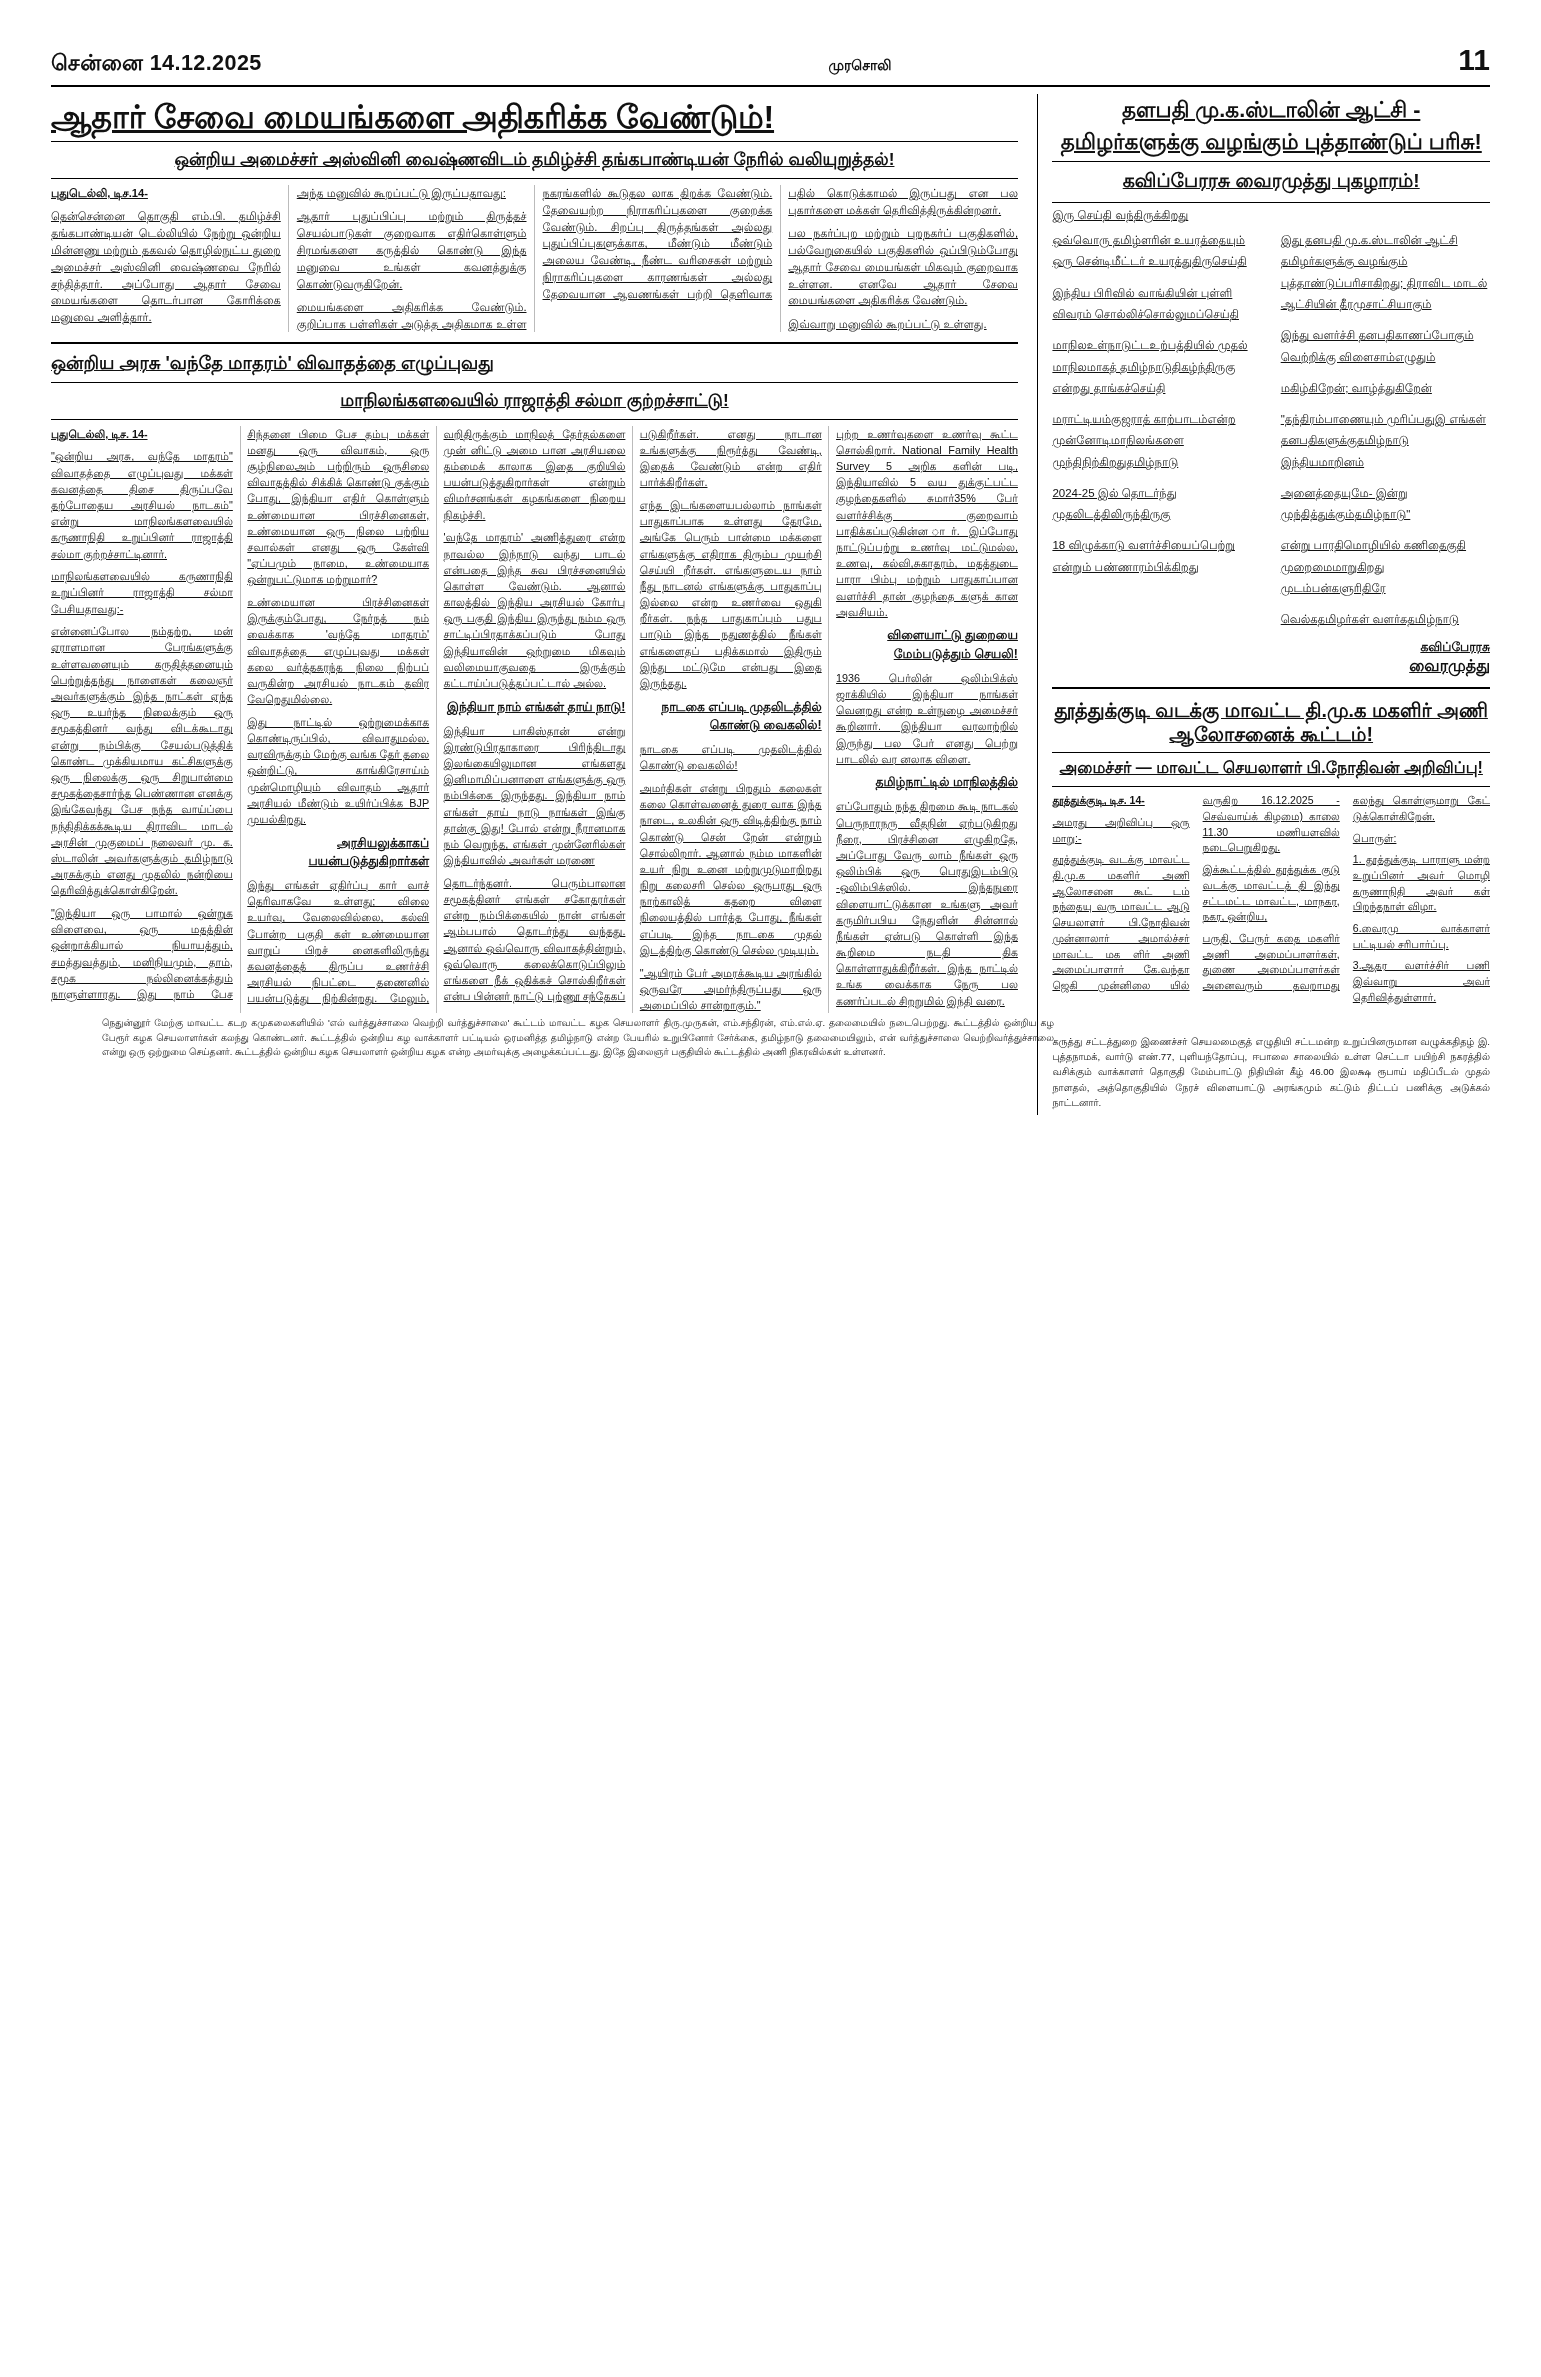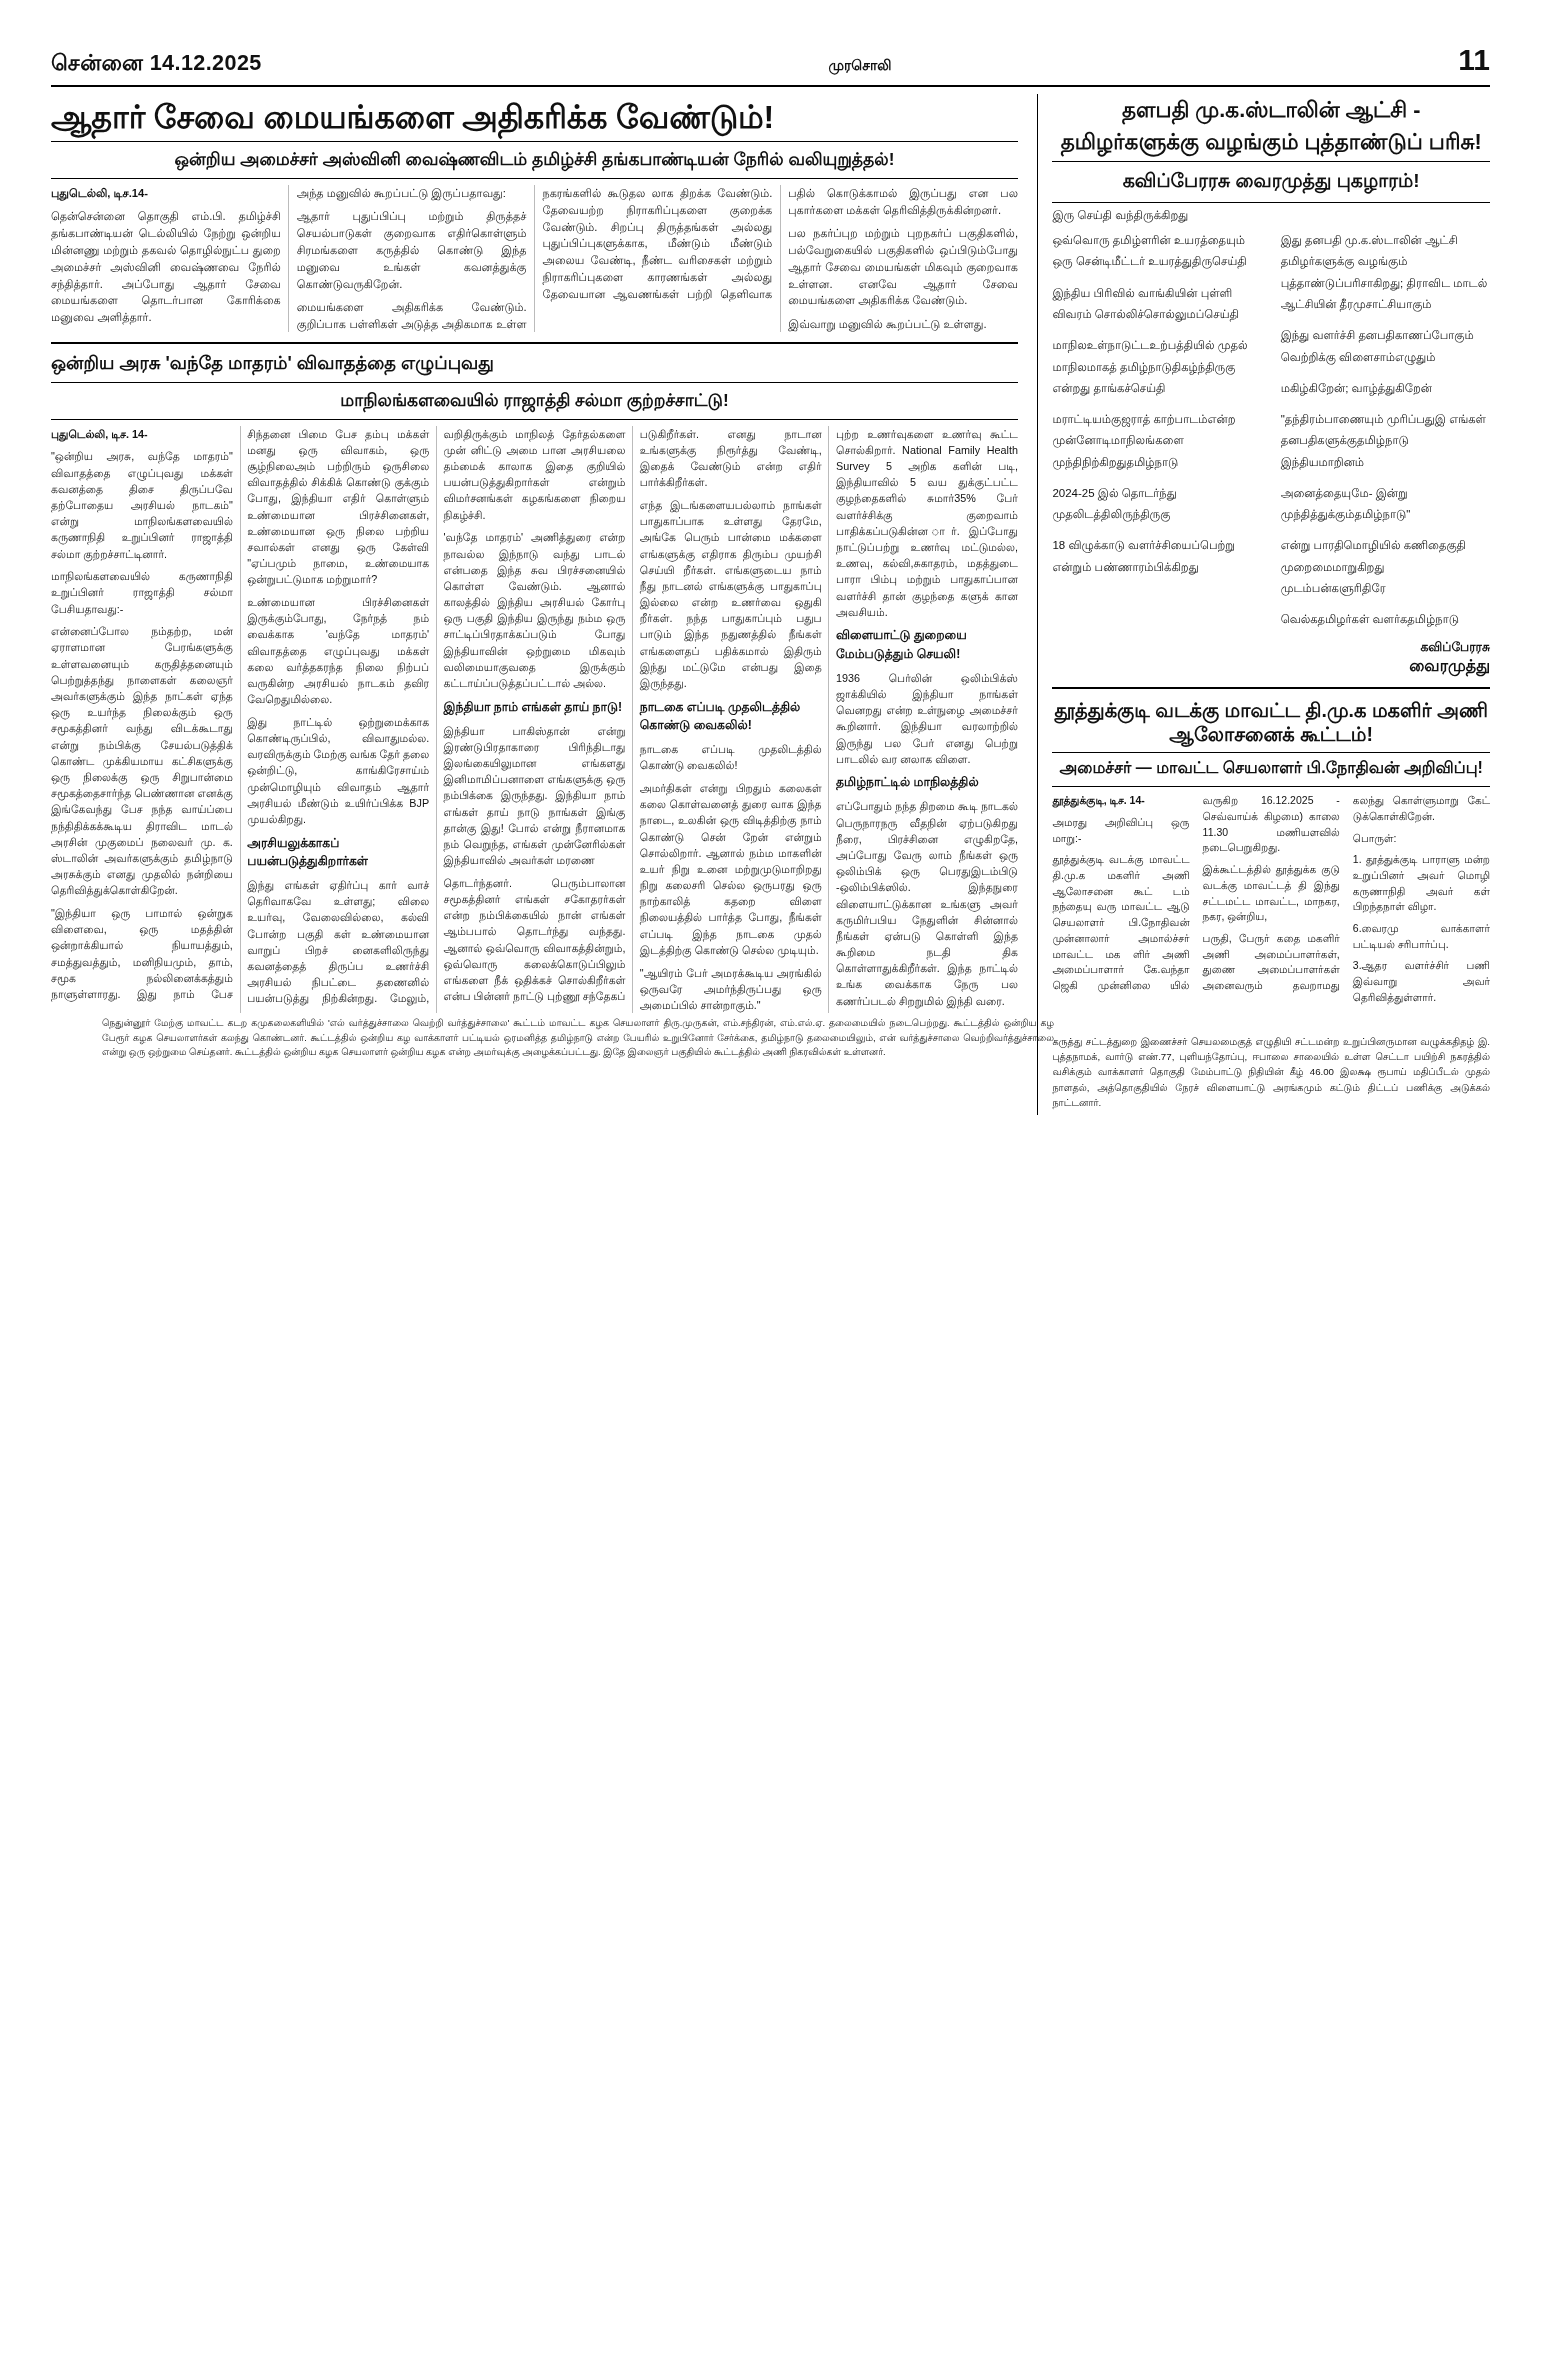--- a/index.html
+++ b/index.html
@@ -76,21 +76,21 @@
     column-gap:14.4px;
     column-rule:0.7px solid #bbb;
     font-size:10.8px;
     line-height:1.5;
     text-align:justify;
   }
   .cols4 p, .cols5 p { margin:0 0 6.5px 0; }
   .dateline { font-weight:bold; }
   .subhead {
     font-weight:bold;
-    text-align:left;
+    text-align:right;
     margin:7.2px 0 5.8px 0;
     font-size:12.3px;
   }
   
   .r-hl {
     font-size:21.6px;
     font-weight:bold;
     text-align:center;
     line-height:1.25;
     margin:2.9px 0 4.3px 0;
@@ -155,21 +155,21 @@
   }
   .footer-right {
     position:absolute;
     left:1046px;
     right:51px;
     bottom:29px;
     font-size:9.4px;
     line-height:1.55;
     text-align:justify;
   }
-  .block { margin-bottom:10px; }
+  .block { margin-bottom:10px;text-decoration:underline; }
   .center { text-align:center; }
   .bold { font-weight:bold; }
 </style>
 </head>
 <body>
 
 <div class="page">
 
   <div class="masthead">
     <div class="date">சென்னை 14.12.2025</div>

